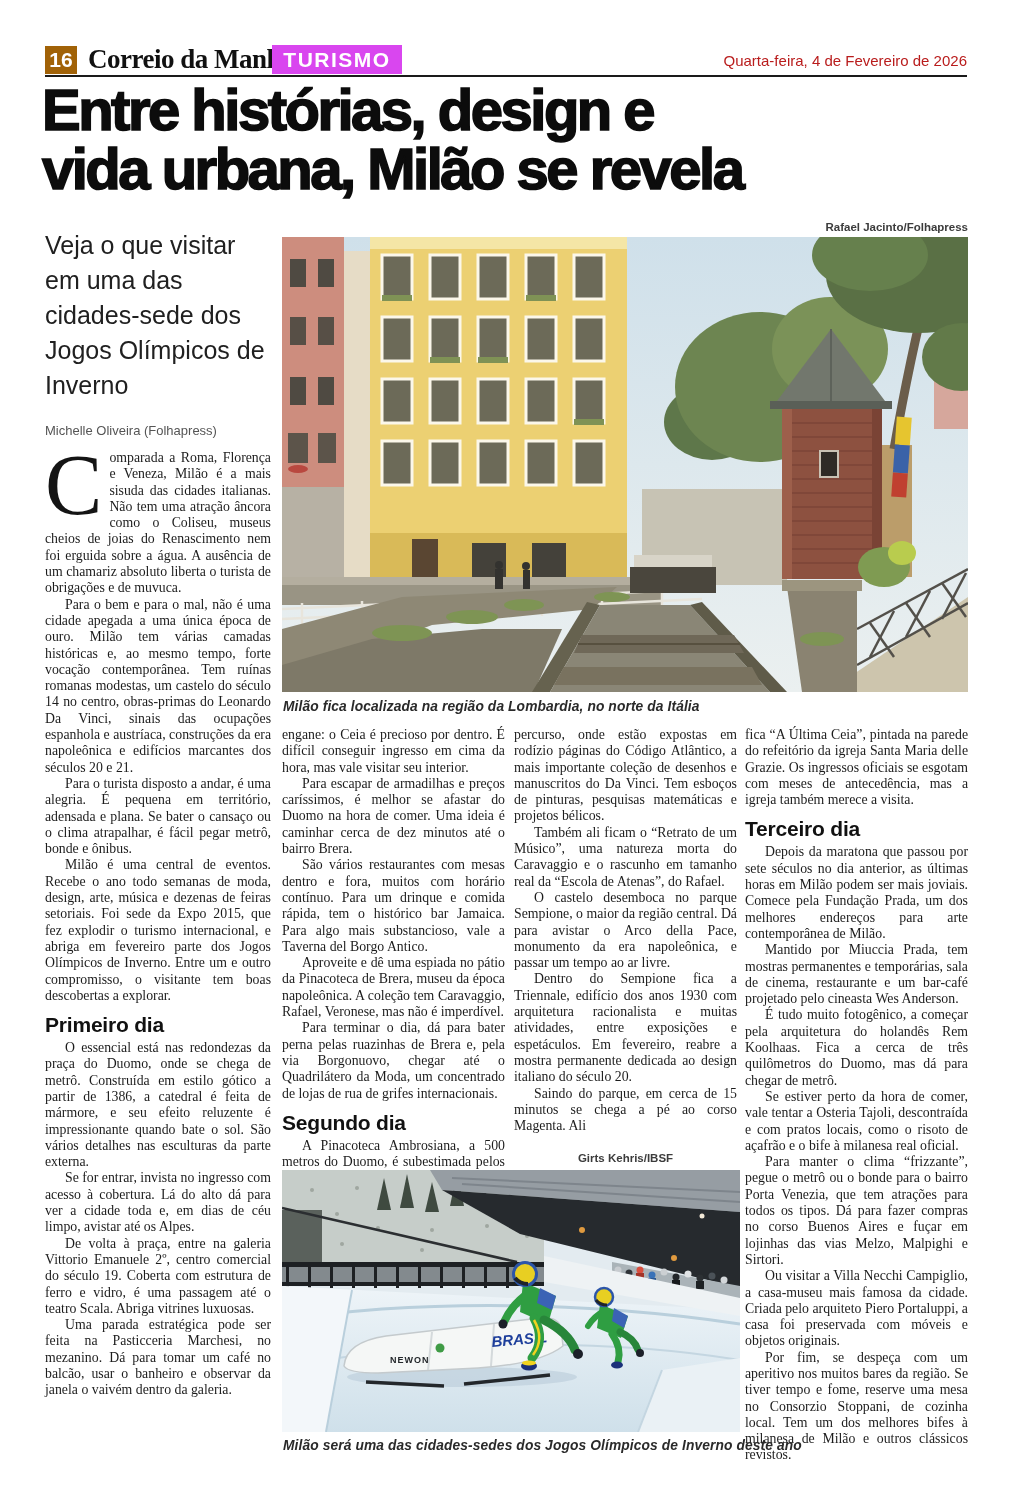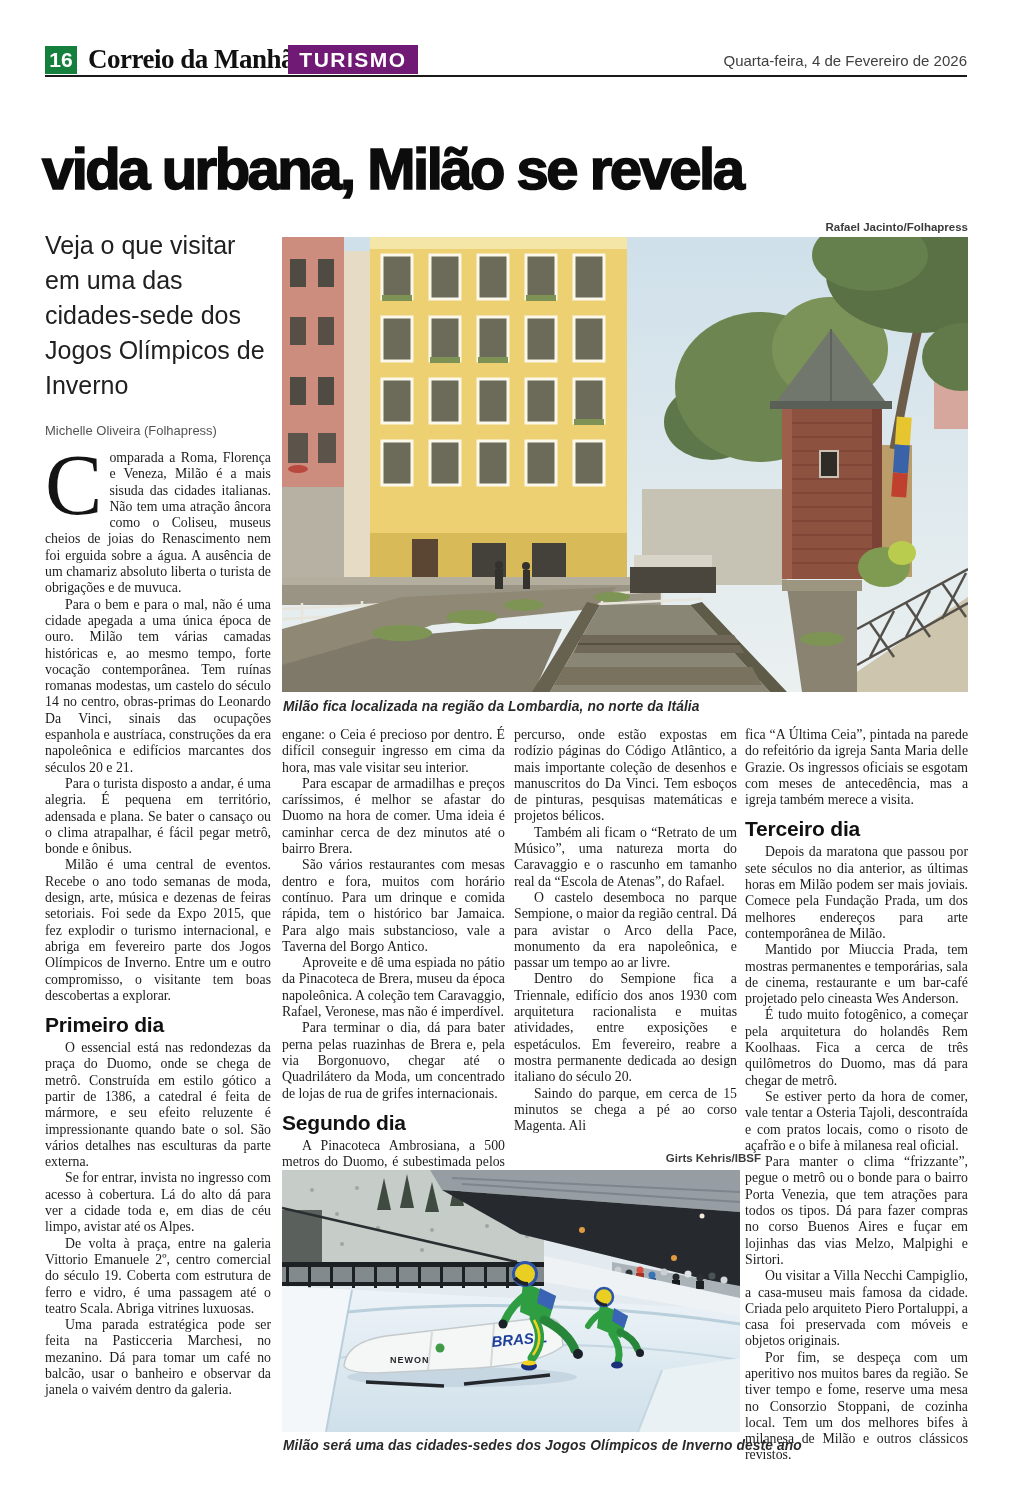--- a/index.html
+++ b/index.html
@@ -1,44 +1,44 @@
 <!DOCTYPE html>
 <html lang="pt"><head>
 <meta charset="utf-8">
 <style>
   html,body{margin:0;padding:0;background:#e8e8e8;}
   .page{position:relative;width:1010px;height:1488px;background:#ffffff;margin:0 auto;overflow:hidden;
         font-family:"Liberation Serif",serif;color:#1c1c1c;}
   
-  .pagenum{position:absolute;left:45px;top:46px;width:32px;height:28px;background:#15803d;color:#fff;
+  .pagenum{position:absolute;left:45px;top:46px;width:32px;height:28px;background:#a16207;color:#fff;
            font-family:"Liberation Sans",sans-serif;font-weight:700;font-size:21px;line-height:28px;text-align:center;}
   .masthead{position:absolute;left:88px;top:44px;font-family:"Liberation Serif",serif;font-weight:700;
             font-size:27px;letter-spacing:-0.5px;color:#111;}
-  .section-tag{position:absolute;left:288px;top:45px;width:130px;height:29px;background:#701a75;color:#fff;
+  .section-tag{position:absolute;left:272px;top:45px;width:130px;height:29px;background:#d946ef;color:#fff;
                font-family:"Liberation Sans",sans-serif;font-weight:700;font-size:21px;line-height:29px;
                text-align:center;letter-spacing:1.5px;}
   .edition-date{position:absolute;right:43px;top:52px;font-family:"Liberation Sans",sans-serif;
-                font-size:15px;color:#404040;}
+                font-size:15px;color:#b91c1c;}
   .header-rule{position:absolute;left:45px;top:75px;width:922px;height:2px;background:#1a1a1a;}
   
   .headline{position:absolute;left:42px;top:80px;width:940px;margin:0;
             font-family:"Liberation Sans",sans-serif;font-weight:700;font-size:58px;line-height:59px;
             letter-spacing:-2.5px;color:#0c0c0c;-webkit-text-stroke:1.6px #0c0c0c;}
   
   .deck{position:absolute;left:45px;top:228px;width:232px;margin:0;
         font-family:"Liberation Sans",sans-serif;font-weight:300;font-size:25px;line-height:35px;color:#202020;}
   .byline{position:absolute;left:45px;top:423px;width:232px;font-family:"Liberation Sans",sans-serif;
           font-size:13px;color:#555;}
   
   .photo1{position:absolute;left:282px;top:237px;width:686px;height:455px;overflow:hidden;}
   .photo2{position:absolute;left:282px;top:1170px;width:458px;height:262px;overflow:hidden;}
   .photo1 svg,.photo2 svg{display:block;width:100%;height:100%;}
   .credit{position:absolute;font-family:"Liberation Sans",sans-serif;font-size:11.5px;font-weight:600;color:#3c3c3c;}
   .credit1{left:282px;top:221px;width:686px;text-align:right;}
-  .credit2{left:538px;top:1152px;width:223px;text-align:right;}
+  .credit2{left:514px;top:1152px;width:223px;text-align:center;}
   .caption{position:absolute;font-family:"Liberation Sans",sans-serif;font-style:italic;font-weight:600;
            font-size:13.8px;color:#2a2a2a;letter-spacing:.1px;}
   .caption1{left:283px;top:699px;width:686px;}
   .caption2{left:283px;top:1438px;width:686px;}
   
   .col{position:absolute;font-size:13.8px;line-height:16.3px;text-align:justify;}
   .col p{margin:0;text-indent:20px;}
   .col p.noindent{text-indent:0;}
   .col1{left:45px;top:450px;width:226px;}
   .col2{left:282px;top:727px;width:223px;}
@@ -53,21 +53,21 @@
 <body>
 
 <div class="page">
 
   <div class="pagenum">16</div>
   <div class="masthead">Correio da Manhã</div>
   <div class="section-tag">TURISMO</div>
   <div class="edition-date">Quarta-feira, 4 de Fevereiro de 2026</div>
   <div class="header-rule"></div>
 
-  <h1 class="headline"><br><span>vida urbana, Milão se revela</span></h1>
+  <h1 class="headline"><span>Entre histórias, design e</span><br><span>vida urbana, Milão se revela</span></h1>
 
   <p class="deck">Veja o que visitar em uma das cidades-sede dos Jogos Olímpicos de Inverno</p>
   <div class="byline">Michelle Oliveira (Folhapress)</div>
 
   <div class="credit credit1">Rafael Jacinto/Folhapress</div>
   <div class="photo1">
     <svg viewBox="0 0 686 455" preserveAspectRatio="none">
       <defs>
         <linearGradient id="sky" x1="0" y1="0" x2="0" y2="1">
           <stop offset="0" stop-color="#cfe0ea"></stop>

